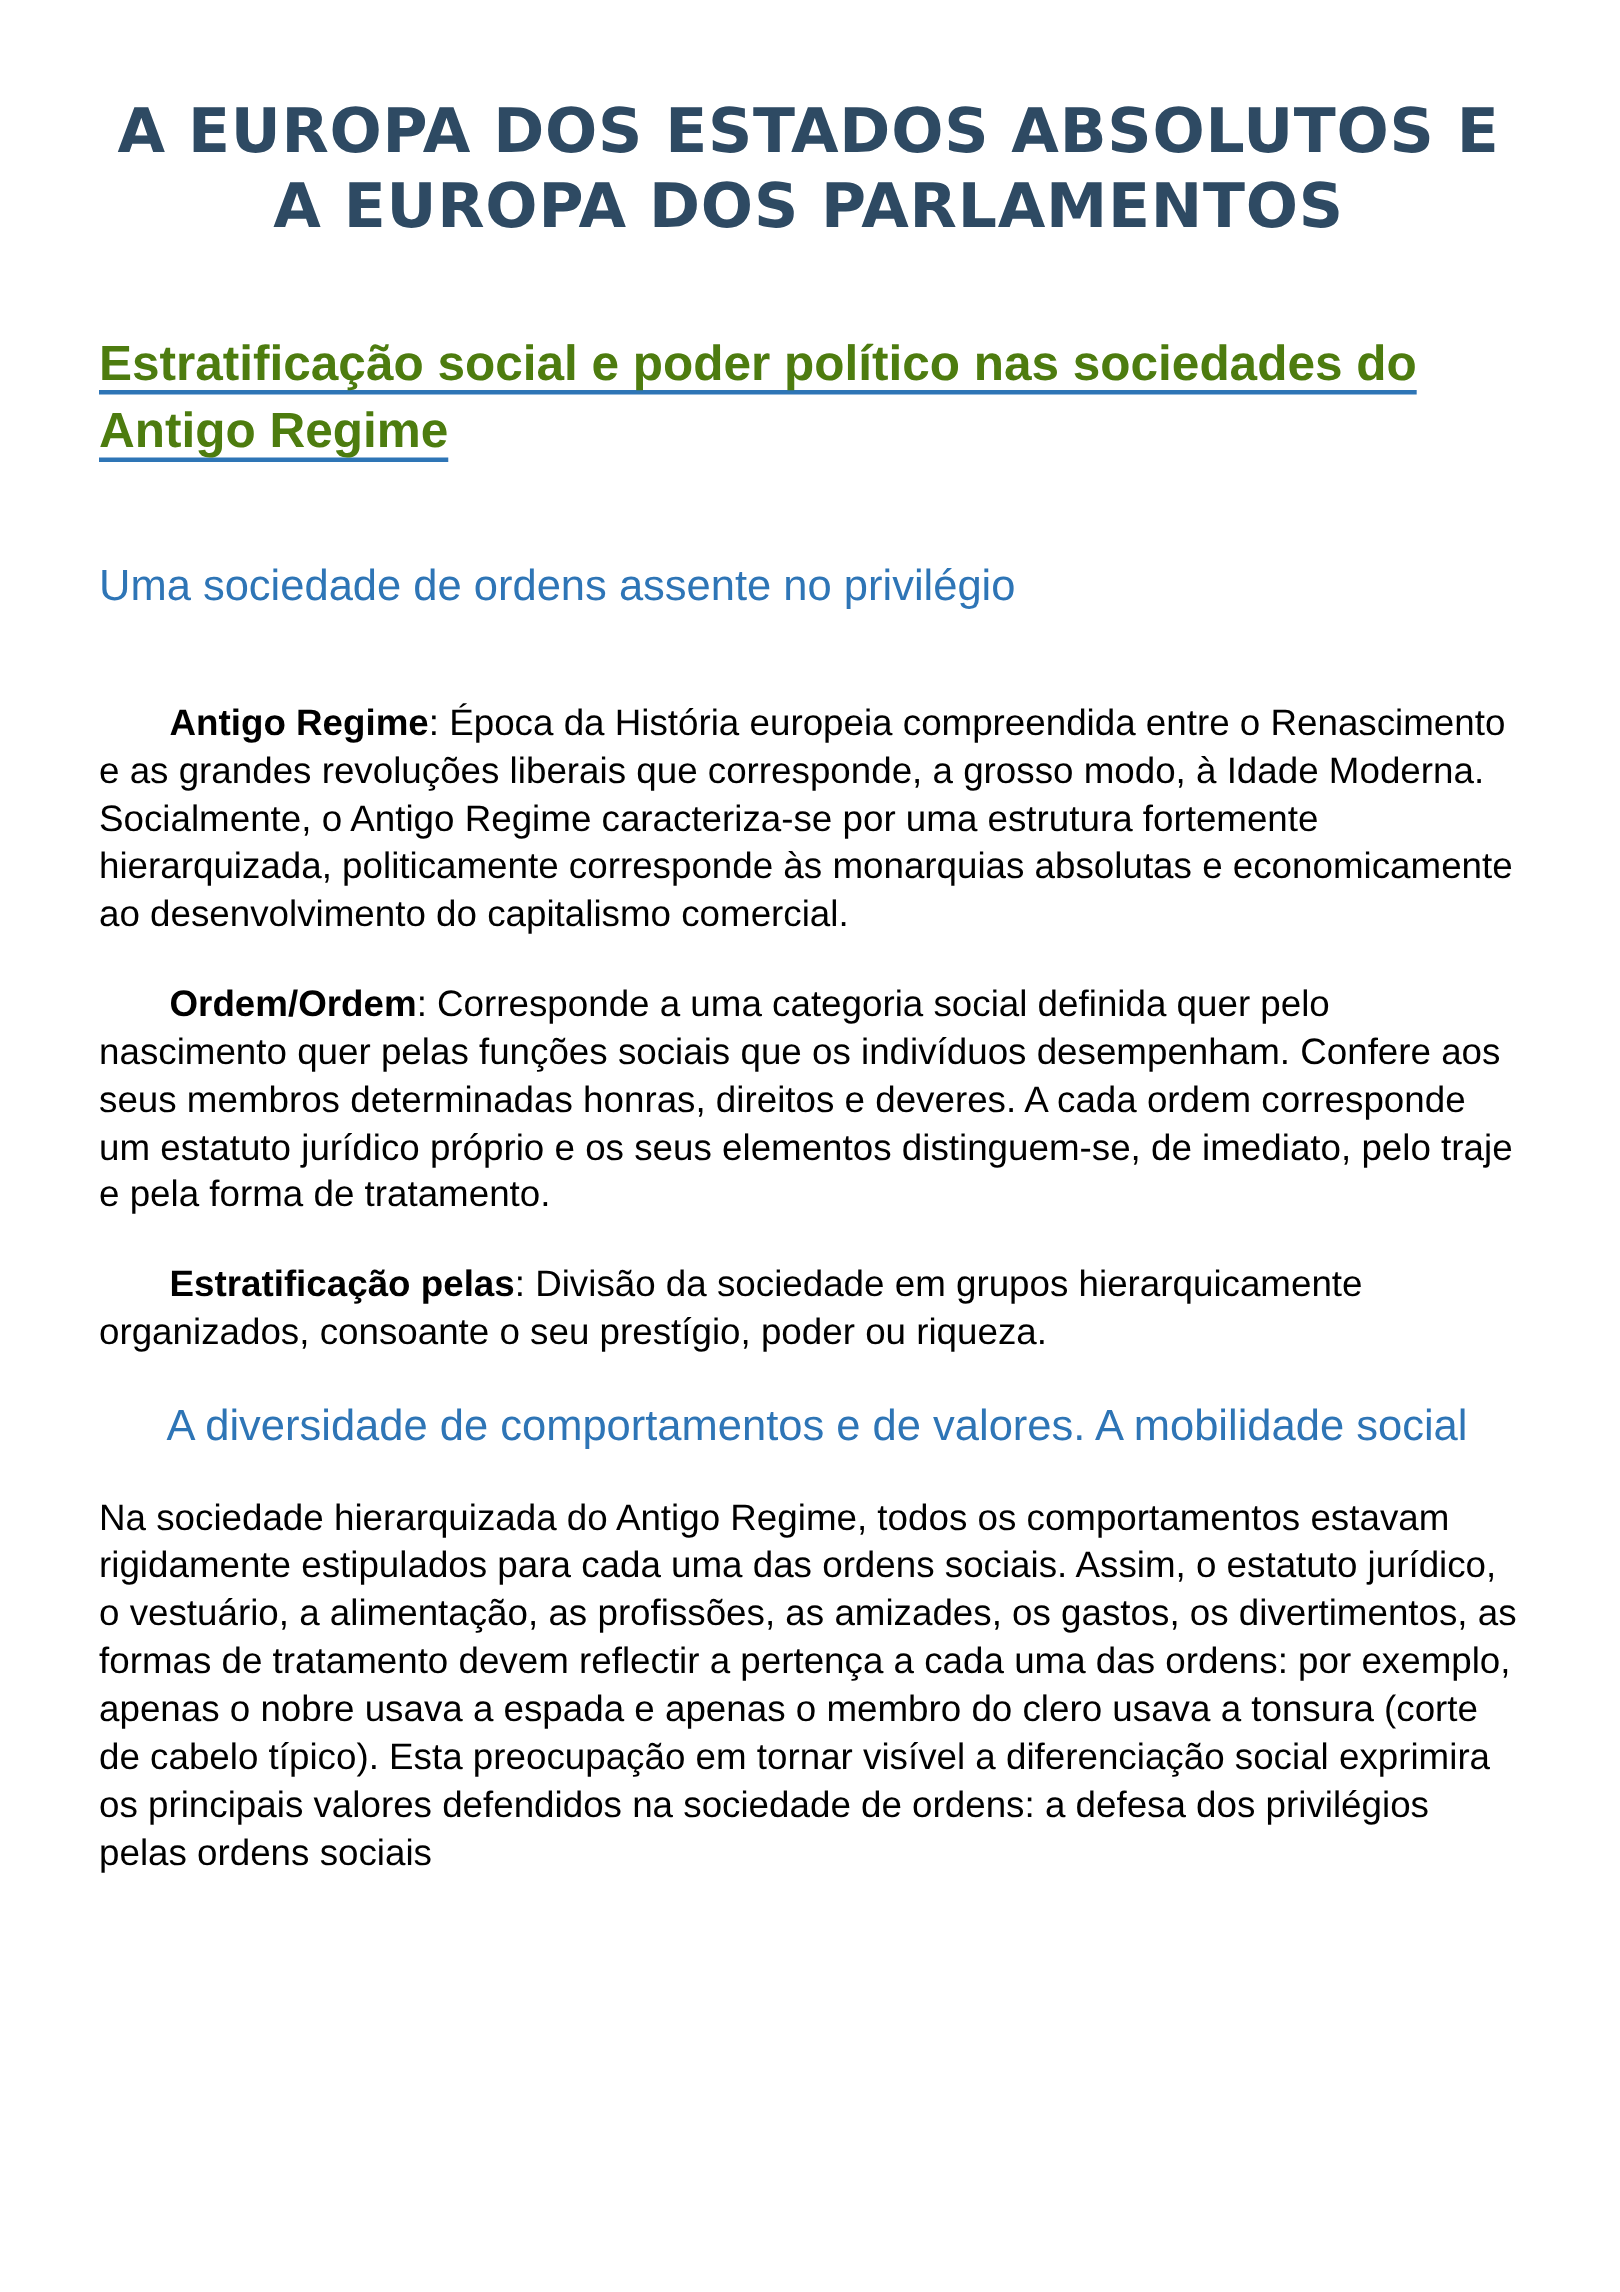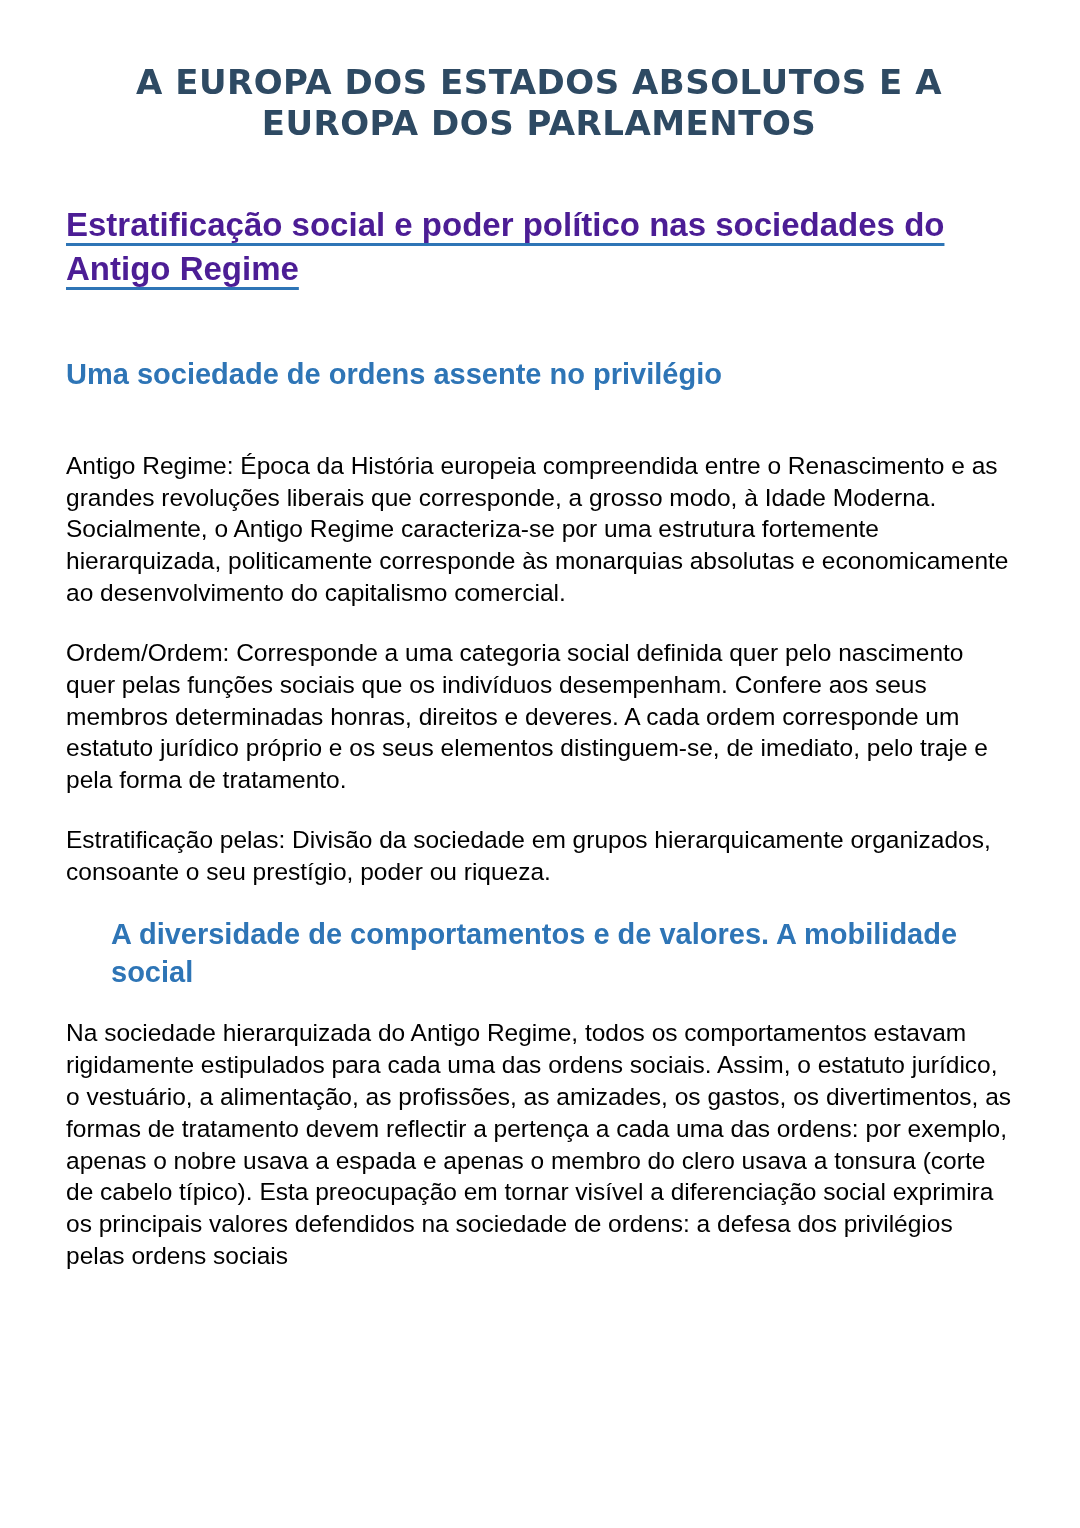--- a/index.html
+++ b/index.html
@@ -19,43 +19,43 @@
   .page {
     width: 1080px;
     min-height: 1528px;
     background: #ffffff;
     padding: 62px 68px 40px 66px;
   }
 
   .doc-title {
     font-family: "DejaVu Sans", "Liberation Sans", sans-serif;
     font-weight: 800;
-    font-size: 34px;
+    font-size: 41px;
     line-height: 1.22;
     text-align: center;
     color: #2e4a63;
     letter-spacing: 0.5px;
     margin-bottom: 58px;
   }
 
   .section-heading {
     font-weight: bold;
     font-size: 33px;
     line-height: 1.35;
-    color: #4c1d95;
+    color: #4d7c0f;
     text-decoration: underline;
     text-decoration-color: #2e75b6;
     text-decoration-thickness: 3px;
     text-underline-offset: 7px;
     margin-bottom: 64px;
     max-width: 930px;
   }
 
   .sub-heading {
-    font-weight: bold;
+    font-weight: normal;
     font-size: 29px;
     line-height: 1.3;
     color: #2e75b6;
     margin-bottom: 56px;
     max-width: 920px;
   }
 
   .sub-heading.tight {
     margin-bottom: 26px;
     margin-top: 10px;
@@ -63,21 +63,22 @@
   }
 
   .para {
     font-size: 24.5px;
     line-height: 1.3;
     margin-bottom: 28px;
     max-width: 950px;
   }
 
   .para strong {
-    font-weight: normal;
+    font-weight: bold;
+    margin-left: 47px;
   }
 
   .para.last {
     margin-bottom: 0;
   }
 </style>
 </head>
 <body>
 
 <div class="page">

